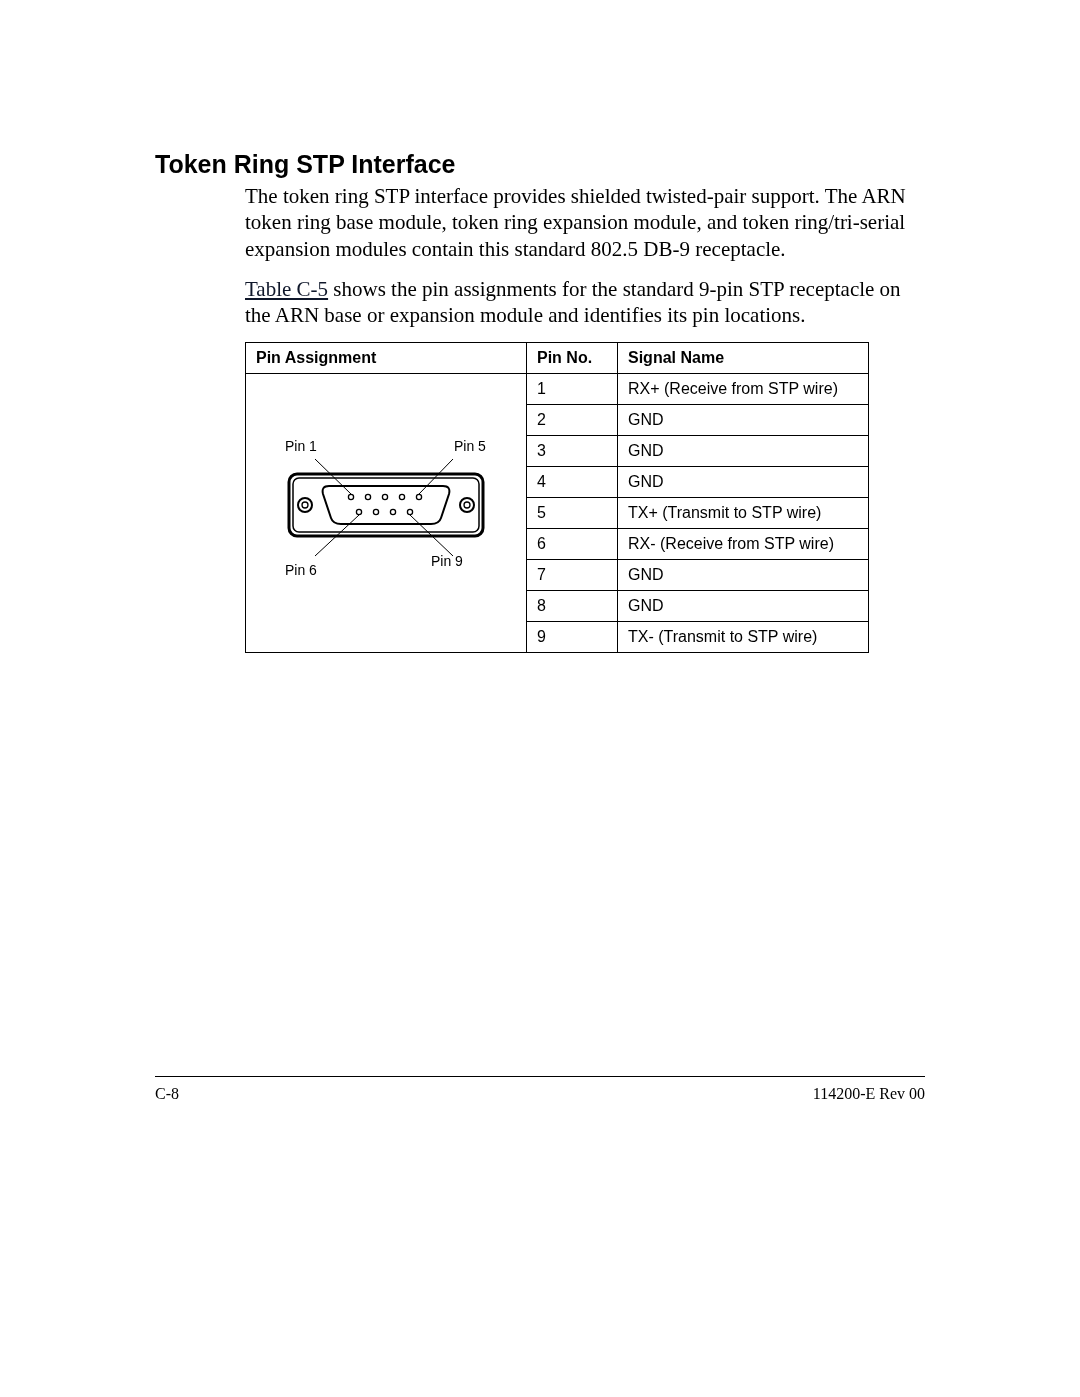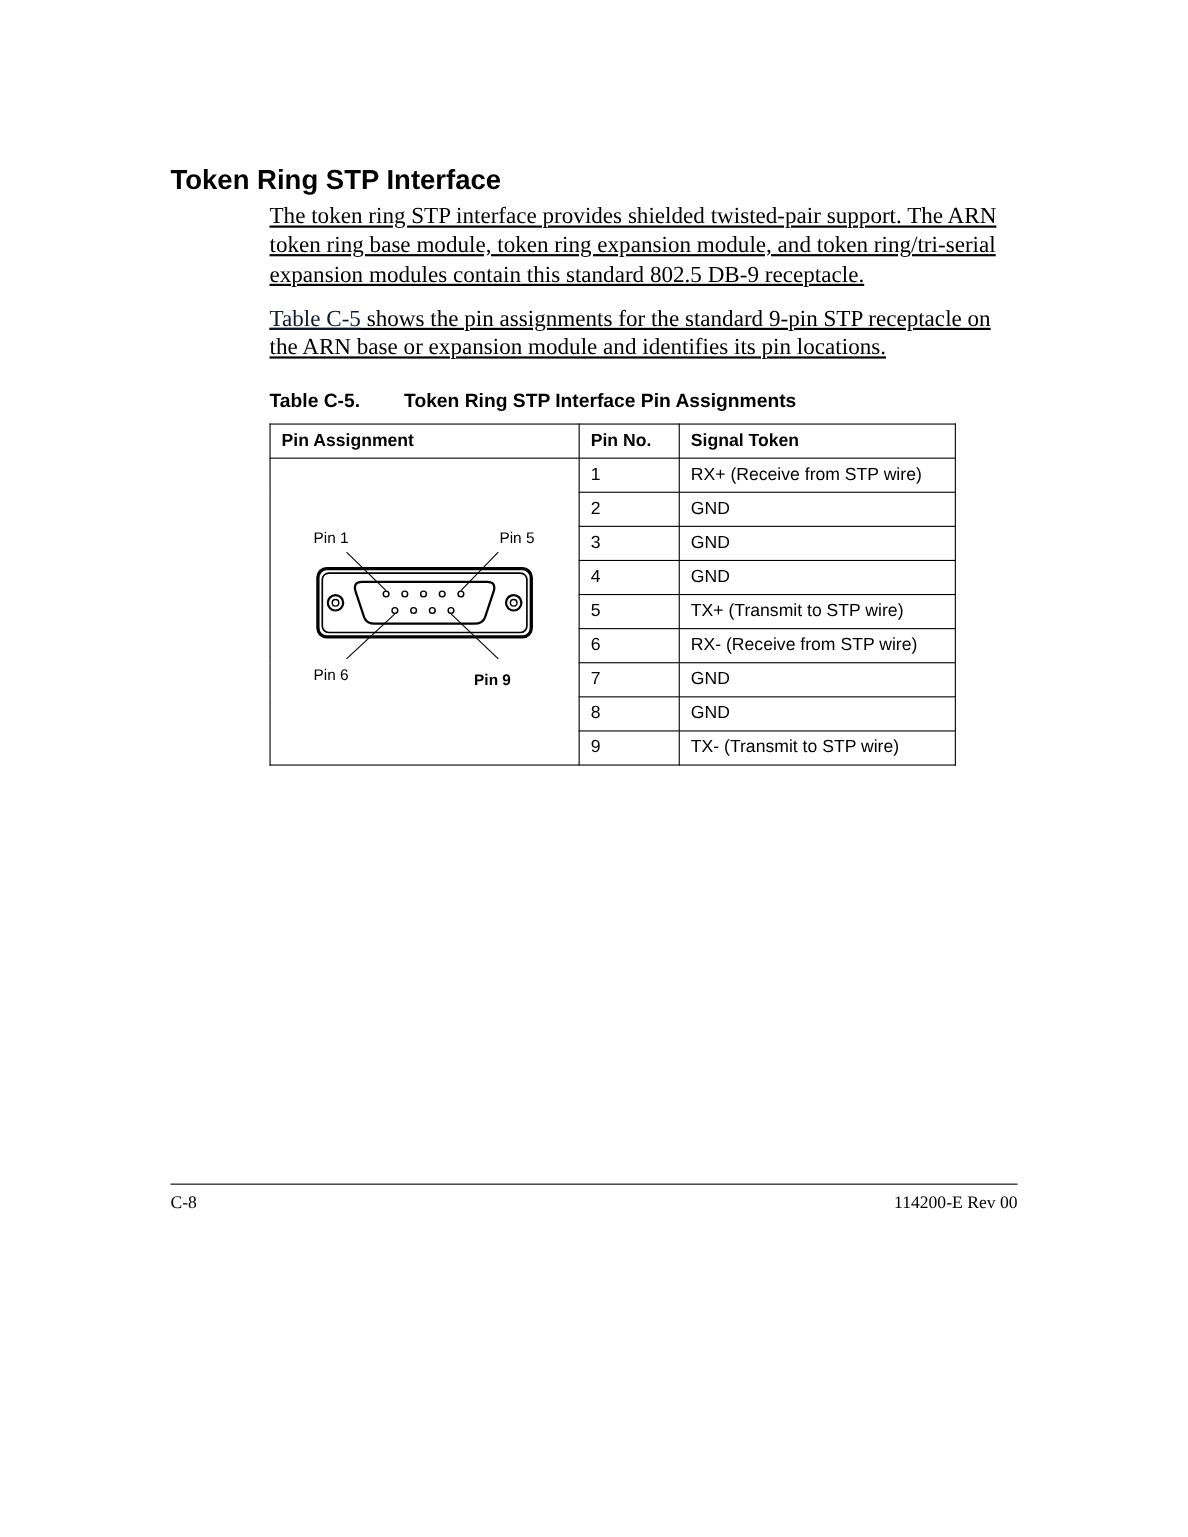--- a/index.html
+++ b/index.html
@@ -26,21 +26,20 @@
     font-family: Arial, Helvetica, sans-serif;
     font-weight: bold;
     font-size: 25px;
     margin: 0 0 4px 0;
   }
   .body-text {
     font-size: 21px;
     line-height: 1.25;
     margin: 0 0 14px 0;
     padding-left: 90px;
-    text-decoration: underline;
   }
   a.tbl-link {
     color: #0f172a;
     text-decoration: underline;
   }
   .table-caption {
     font-family: Arial, Helvetica, sans-serif;
     font-weight: bold;
     font-size: 17.5px;
     padding-left: 90px;
@@ -90,50 +89,47 @@
     position: relative;
     width: 230px;
     height: 150px;
     margin: 0 auto;
     font-size: 14px;
   }
   .db9-label { position: absolute; font-family: Arial, Helvetica, sans-serif; font-size: 14px; }
   .lbl-pin1 { left: 14px; top: 0; }
   .lbl-pin5 { left: 160px; top: 0; margin-left: 23px; }
   .lbl-pin6 { left: 14px; top: 124px; }
-  .lbl-pin9 { left: 160px; top: 129px; font-weight: bold; }
+  .lbl-pin9 { left: 160px; top: 115px; }
   svg.db9 {
     position: absolute;
     left: 0; top: 18px;
     width: 230px; height: 110px;
   }
 </style>
 </head>
 <body>
 
 <div class="page">
 
   <h2 class="section-title">Token Ring STP Interface</h2>
 
   <p class="body-text">The token ring STP interface provides shielded twisted-pair support. The ARN token ring base module, token ring expansion module, and token ring/tri-serial expansion modules contain this standard 802.5 DB-9 receptacle.</p>
 
   <p class="body-text">
     <a class="tbl-link">Table C-5</a><span> shows the pin assignments for the standard 9-pin STP receptacle on the ARN base or expansion module and identifies its pin locations.</span>
   </p>
 
-  <div class="table-caption">
-    <span class="capnum">Table C-5.</span><span>Token Ring STP Interface Pin Assignments</span>
-  </div>
 
   <table class="pin-table">
     <thead>
       <tr>
         <th class="col-assign">Pin Assignment</th>
         <th class="col-pin">Pin No.</th>
-        <th class="col-signal">Signal Token</th>
+        <th class="col-signal">Signal Name</th>
       </tr>
     </thead>
     <tbody>
       <tr>
         <td class="diagram-cell" rowspan="9">
           <div class="db9-wrap">
             <span class="db9-label lbl-pin1">Pin 1</span>
             <span class="db9-label lbl-pin5">Pin 5</span>
             <span class="db9-label lbl-pin6">Pin 6</span>
             <span class="db9-label lbl-pin9">Pin 9</span>

